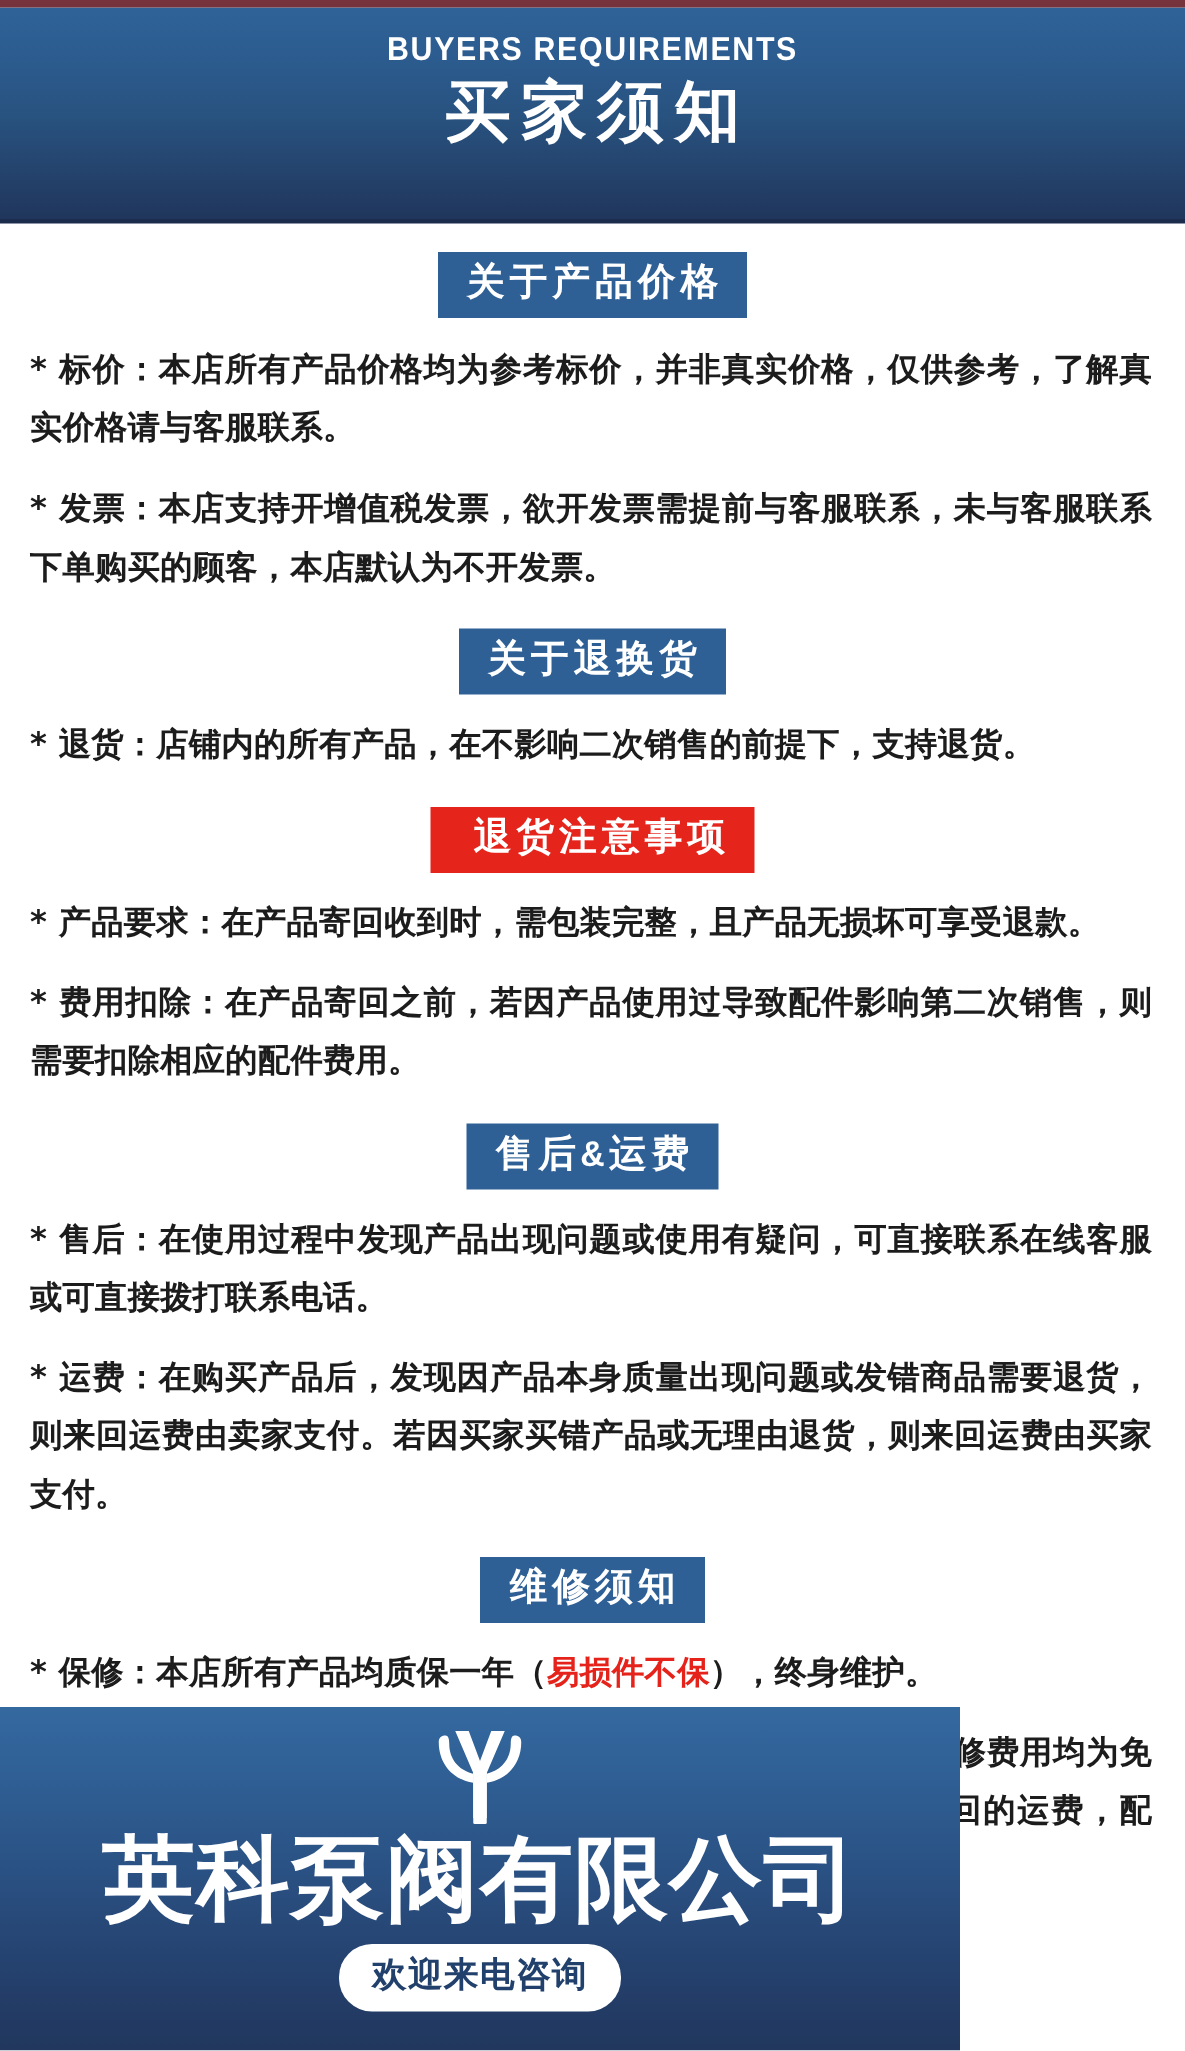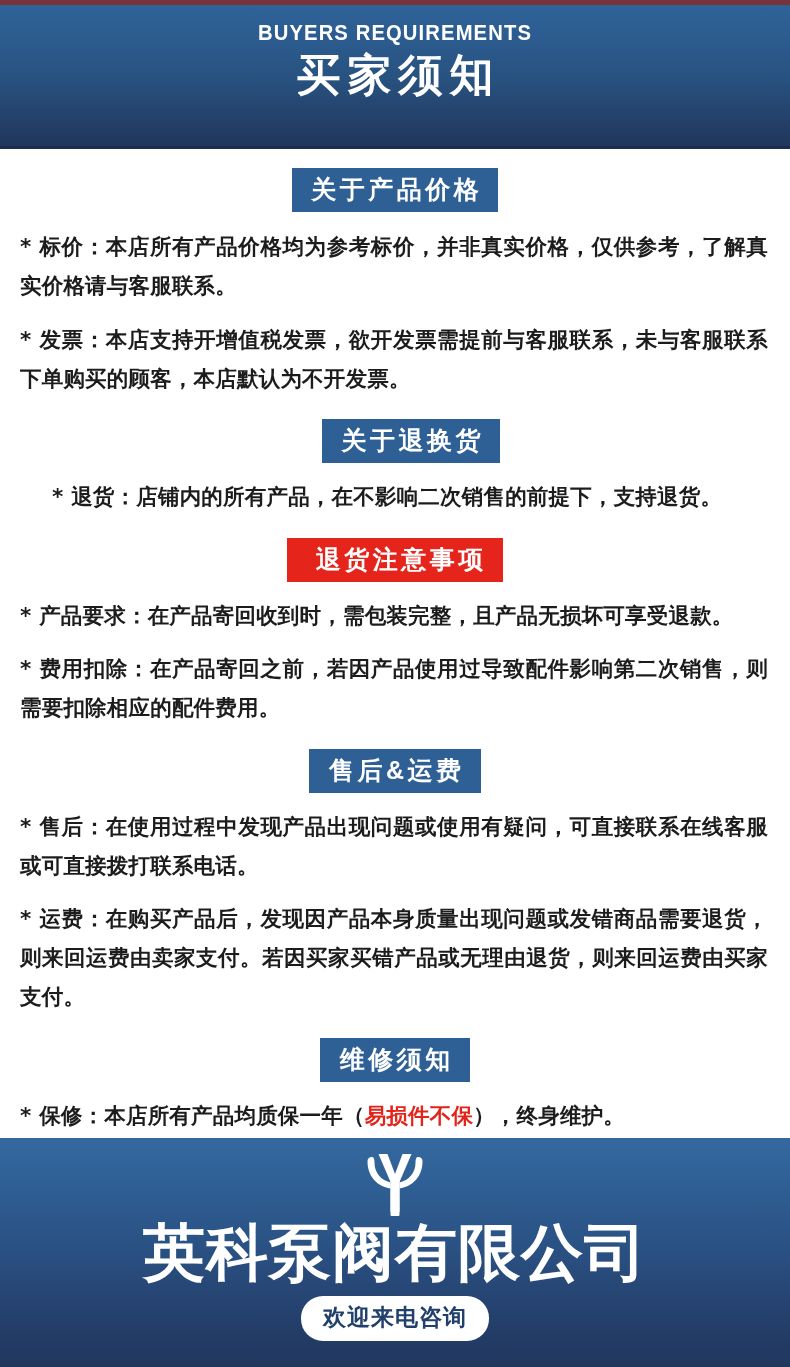--- a/index.html
+++ b/index.html
@@ -69,56 +69,56 @@
   }
   .badge {
     display: inline-block;
     color: #ffffff;
     font-size: 25px;
     font-weight: bold;
     letter-spacing: 3.5px;
     text-indent: 3.5px;
     line-height: 1;
     padding: 9px 16px 10px 16px;
-    font-family: Liberation Sans, sans-serif;
+    font-family: Liberation Mono, monospace;
     box-sizing: border-box;
   }
   .badge.blue { background: #2e6096; }
   .badge.red  { background: #e5241c; padding-left: 25px; }
 
   .para {
     margin: 0;
     padding: 0 22px 0 20px;
     color: #1c1c1c;
     font-size: 21.5px;
     font-weight: bold;
     line-height: 39px;
     letter-spacing: 0.2px;
     text-align: justify;
     font-family: "DejaVu Sans", "Liberation Sans", sans-serif;
   }
   .para .hl { color: #e5231b; }
 
   .s1 { margin-top: 19px; }     
   .s1 .para { margin-top: 15px; }
-  .s2 { margin-top: 21px; padding-left: 32px; }
+  .s2 { margin-top: 21px; }
   .s2 .para { margin-top: 14px; }
   .s3 { margin-top: 22px; }
   .s3 .para { margin-top: 14px; }
   .s4 { margin-top: 22px; }
   .s4 .para { margin-top: 14px; }
   .s5 { margin-top: 22px; }
   .s5 .para { margin-top: 14px; }
 
   
   .footer {
     position: absolute;
     left: 0;
     bottom: 0;
-    width: 790px;
+    width: 640px;
     height: 229px;
     background: linear-gradient(180deg, #34699f 0%, #2f5f95 20%, #2a5183 48%, #243f6b 80%, #21375d 100%);
     text-align: center;
     overflow: hidden;
   }
   .logo-mark {
     margin: 0 auto;
     padding-top: 14px;
     width: 72px;
     height: 66px;

